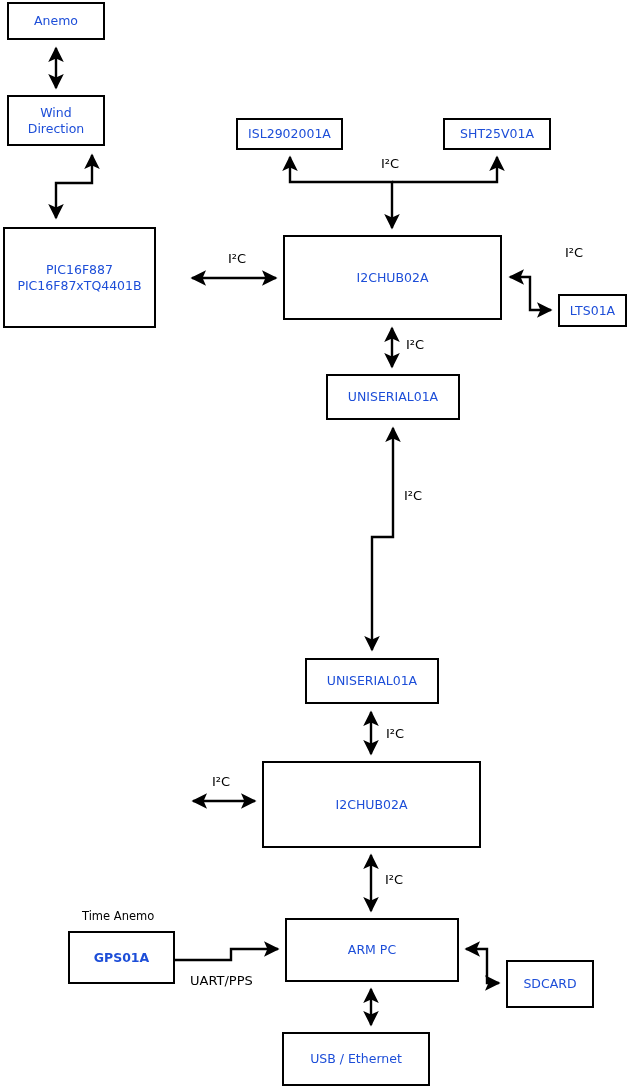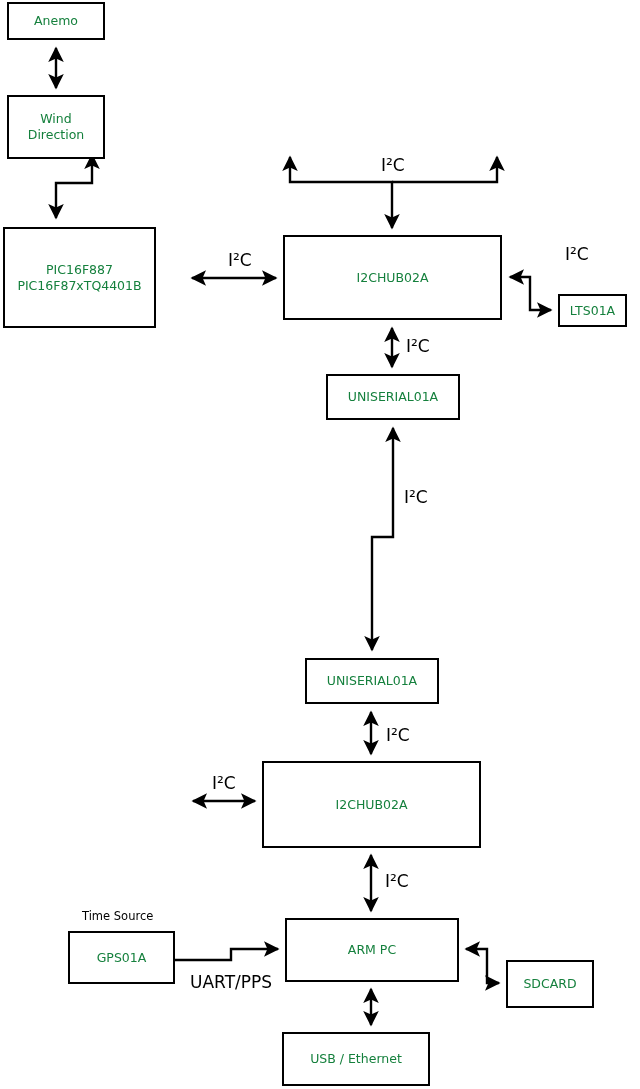--- a/index.html
+++ b/index.html
@@ -27,34 +27,34 @@
   }
   .node {
     position: absolute;
     box-sizing: border-box;
     border: 2px solid #000000;
     background: #ffffff;
     display: flex;
     align-items: center;
     justify-content: center;
     text-align: center;
-    color: #15803d;
+    color: #1d4ed8;
     font-size: 12.5px;
     line-height: 1.25;
     z-index: 2;
   }
   .node .node-label {
     display: block;
     white-space: pre-line;
     padding: 0 3px;
   }
   .edge-label {
     position: absolute;
     color: #000000;
-    font-size: 17px;
+    font-size: 13px;
     line-height: 1;
     white-space: nowrap;
     z-index: 3;
   }
   .free-label {
     position: absolute;
     color: #000000;
     font-size: 11.5px;
     line-height: 1;
     white-space: nowrap;
@@ -100,31 +100,37 @@
       <path d="M 466 949 L 487 949 L 487 983 L 499 983" marker-start="url(#arrow)" marker-end="url(#arrow)"></path>
 
       <line x1="371" y1="989" x2="371" y2="1025" marker-start="url(#arrow)" marker-end="url(#arrow)"></line>
     </g>
   </svg>
 
   <div class="node" style="left:7px; top:2px; width:98px; height:38px;">
     <span class="node-label">Anemo</span>
   </div>
 
-  <div class="node" style="left:7px; top:95px; width:98px; height:64px;">
+  <div class="node" style="left:7px; top:95px; width:98px; height:51px;">
     <span class="node-label">Wind
 Direction</span>
   </div>
 
   <div class="node" style="left:3px; top:227px; width:153px; height:101px;">
     <span class="node-label">PIC16F887
 PIC16F87xTQ4401B</span>
   </div>
 
+  <div class="node" style="left:236px; top:118px; width:107px; height:32px;">
+    <span class="node-label">ISL2902001A</span>
+  </div>
 
+  <div class="node" style="left:443px; top:118px; width:108px; height:32px;">
+    <span class="node-label">SHT25V01A</span>
+  </div>
 
   <div class="node" style="left:283px; top:235px; width:219px; height:85px;">
     <span class="node-label">I2CHUB02A</span>
   </div>
 
   <div class="node" style="left:558px; top:294px; width:69px; height:33px;">
     <span class="node-label">LTS01A</span>
   </div>
 
   <div class="node" style="left:326px; top:374px; width:134px; height:46px;">
@@ -133,21 +139,21 @@
 
   <div class="node" style="left:305px; top:658px; width:134px; height:46px;">
     <span class="node-label">UNISERIAL01A</span>
   </div>
 
 
   <div class="node" style="left:262px; top:761px; width:219px; height:87px;">
     <span class="node-label">I2CHUB02A</span>
   </div>
 
-  <div class="node" style="left:68px; top:931px; width:107px; height:53px;">
+  <div class="node" style="left:68px; top:931px; width:107px; height:53px;font-weight:bold;">
     <span class="node-label">GPS01A</span>
   </div>
 
   <div class="node" style="left:285px; top:918px; width:174px; height:64px;">
     <span class="node-label">ARM PC</span>
   </div>
 
   <div class="node" style="left:506px; top:960px; width:88px; height:48px;">
     <span class="node-label">SDCARD</span>
   </div>
@@ -167,15 +173,15 @@
   <div class="edge-label" style="left:404px; top:489px;">I²C</div>
 
   <div class="edge-label" style="left:386px; top:727px;">I²C</div>
 
   <div class="edge-label" style="left:212px; top:775px;">I²C</div>
 
   <div class="edge-label" style="left:385px; top:873px;">I²C</div>
 
   <div class="edge-label" style="left:190px; top:974px;">UART/PPS</div>
 
-  <div class="free-label" style="left:82px; top:911px;">Time Source</div>
+  <div class="free-label" style="left:82px; top:911px;">Time Anemo</div>
 
 </div>
 
 </body></html>

